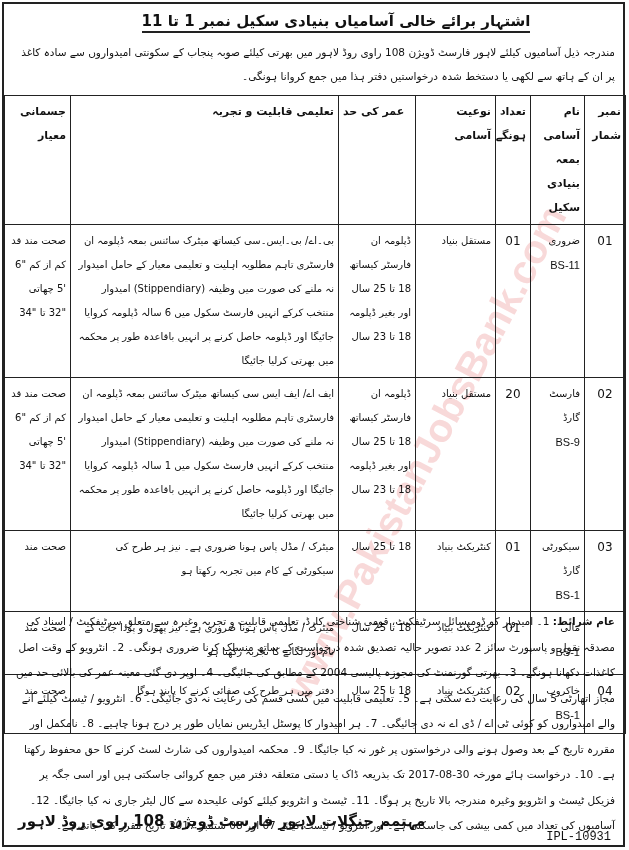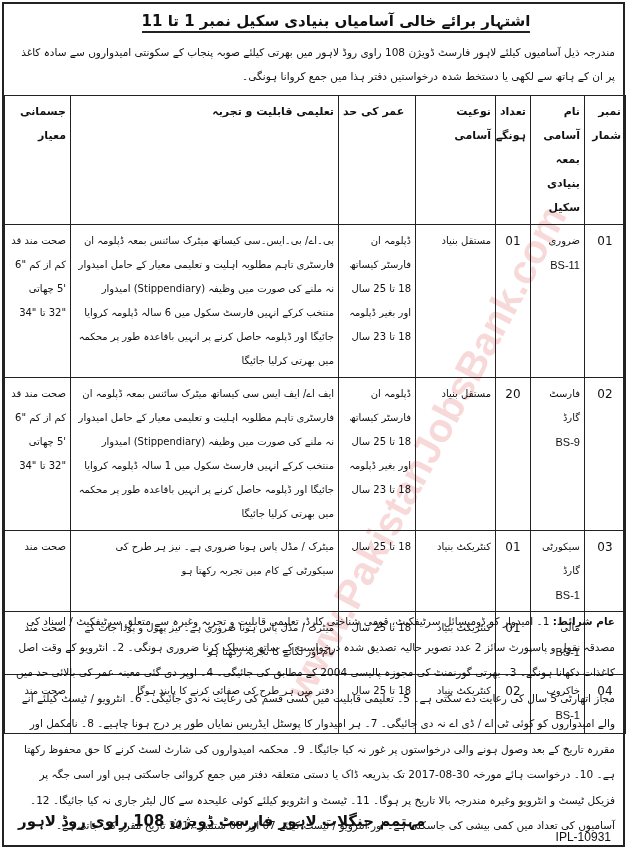--- a/index.html
+++ b/index.html
@@ -14,21 +14,21 @@
   table.jobs td.num { text-align: center; font-size: 12px; }
   .bs { display: block; font-family: "Liberation Sans", sans-serif; font-size: 11px; direction: ltr; text-align: right; }
   .r1 td { height: 125px; }
   .r2 td { height: 117px; }
   .r3 td { height: 46px; }
   .r4 td { height: 54px; }
   .r5 td { height: 50px; }
   .terms { position: absolute; top: 585px; right: 14px; width: 602px; direction: rtl; text-align: right; font-size: 10.5px; line-height: 25.5px; margin-top: 24px; }
   .terms .lead { font-weight: bold; }
   .signature { position: absolute; top: 812px; left: 18px; direction: rtl; font-size: 15px; font-weight: bold; }
-  .ipl { position: absolute; top: 830px; right: 18px; font-family: Liberation Sans, sans-serif; font-size: 12px; }
+  .ipl { position: absolute; top: 830px; right: 18px; font-family: Liberation Mono, monospace; font-size: 12px; }
   .watermark { position: absolute; top: 430px; left: 150px; transform: rotate(-62deg); color: rgba(230,120,120,0.28); font-family: "Liberation Sans", sans-serif; font-size: 40px; font-weight: bold; white-space: nowrap; pointer-events: none; }
 </style>
 </head>
 <body>
 
 <div class="frame"></div>
 
 <div class="watermark">www.PakistanJobsBank.com</div>
 
 <div class="title"><span>اشتہار برائے خالی آسامیاں بنیادی سکیل نمبر 1 تا 11</span></div>

